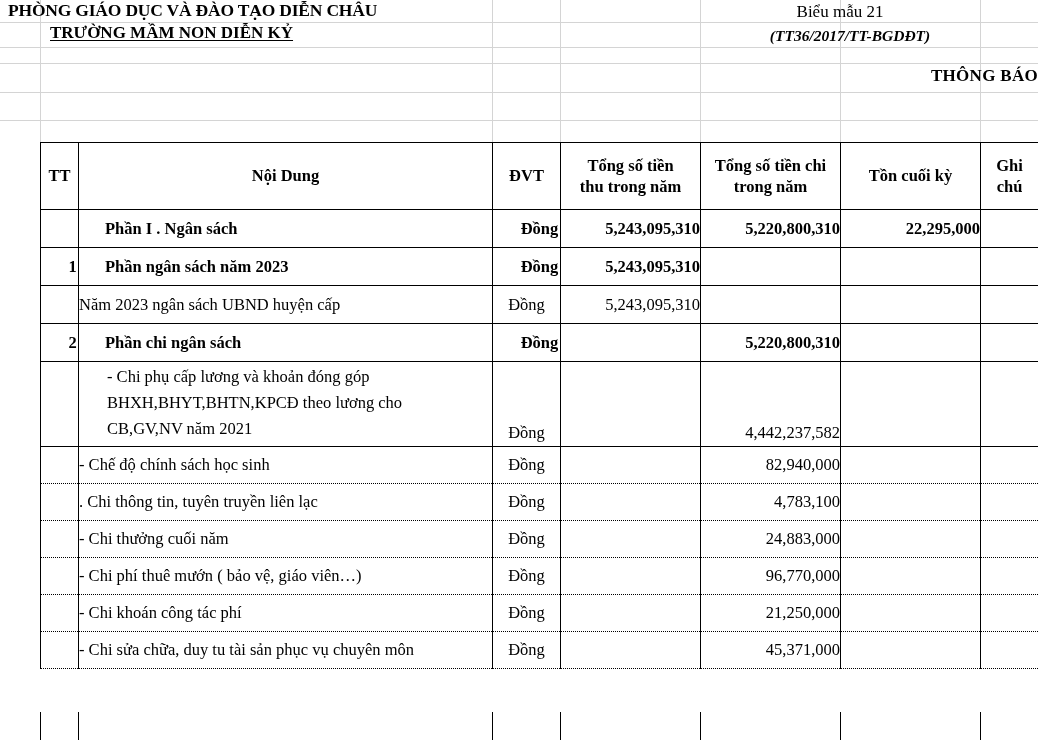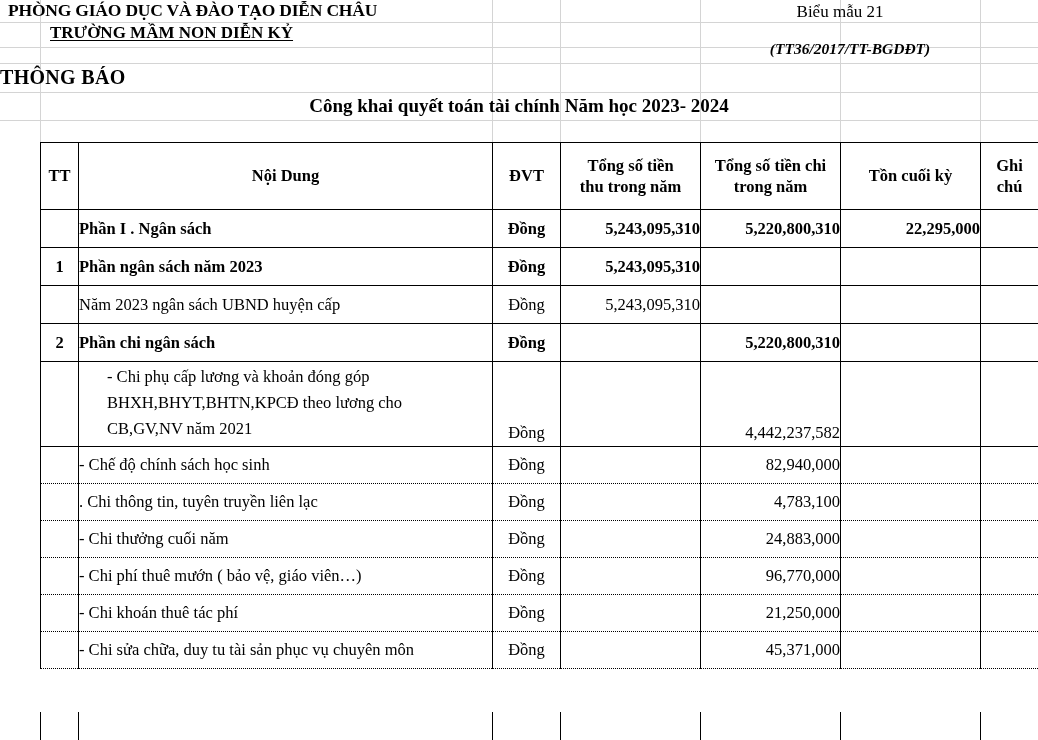--- a/index.html
+++ b/index.html
@@ -67,37 +67,37 @@
     left: 700px;
     top: 2px;
     width: 280px;
     text-align: center;
     font-size: 17px;
     white-space: nowrap;
   }
   .form-circular {
     position: absolute;
     left: 700px;
-    top: 40px;
+    top: 27px;
     width: 300px;
     text-align: center;
     font-style: italic;
     font-weight: bold;
     font-size: 15.5px;
     white-space: nowrap;
   }
 
   .title-main {
     position: absolute;
     left: 0;
     top: 66px;
     width: 1038px;
-    text-align: left;
-    font-weight: bold;
-    font-size: 20px;
+    text-align: right;
+    font-weight: bold;
+    font-size: 17px;
     letter-spacing: 0.3px;
   }
   .title-sub {
     position: absolute;
     left: 0;
     top: 95px;
     width: 1038px;
     text-align: center;
     font-weight: bold;
     font-size: 19px;
@@ -138,21 +138,21 @@
   }
   thead th.hd-wrap { line-height: 1.3; }
 
   
   td.tt    { text-align: center; font-weight: bold; font-size: 17px; }
   td.name  { text-align: left; padding-left: 6px; }
   td.dvt   { text-align: center; }
   td.num   { text-align: right; padding-right: 9px; }
   td.blank { }
 
-  tr.bold td { font-weight: bold; }
+  tr.bold td { font-weight: bold; padding-left: 26px; }
 
   tr.r-main td   { height: 37px; }
   tr.r-sub  td   { height: 37px; }
   tr.r-tall td   { height: 80px; vertical-align: bottom; padding-bottom: 4px; }
   tr.r-item td   { height: 36px; }
 
   
   tr.dotted > td {
     border-top: 1px dotted #000;
     border-bottom: 1px dotted #000;
@@ -191,21 +191,20 @@
   <div class="gridline-h" style="top:120px; width:1038px;"></div>
 
   <div class="topband">
     <div class="org-line1">PHÒNG GIÁO DỤC VÀ ĐÀO TẠO DIỄN CHÂU</div>
     <div class="org-line2">TRƯỜNG MẦM NON DIỄN KỶ</div>
     <div class="form-no">Biểu mẫu 21</div>
     <div class="form-circular">(TT36/2017/TT-BGDĐT)</div>
   </div>
 
   <div class="title-main">THÔNG BÁO</div>
-  <div class="title-sub">Công khai quyết toán tài chính Năm học 2023- 2024</div>
 
   <table class="main">
     <colgroup>
       <col class="c-tt">
         <col class="c-noidung">
         <col class="c-dvt">
       <col class="c-thu">
         <col class="c-chi">
         <col class="c-ton">
         <col class="c-ghi">
@@ -319,21 +318,21 @@
         <td class="tt edge-l"></td>
         <td class="name">- Chi phí thuê mướn ( bảo vệ, giáo viên…)</td>
         <td class="dvt">Đồng</td>
         <td class="num"></td>
         <td class="num">96,770,000</td>
         <td class="num"></td>
         <td class="blank edge-r"></td>
       </tr>
       <tr class="r-item dotted">
         <td class="tt edge-l"></td>
-        <td class="name">- Chi khoán thuê tác phí</td>
+        <td class="name">- Chi khoán công tác phí</td>
         <td class="dvt">Đồng</td>
         <td class="num"></td>
         <td class="num">21,250,000</td>
         <td class="num"></td>
         <td class="blank edge-r"></td>
       </tr>
       <tr class="r-item dotted">
         <td class="tt edge-l"></td>
         <td class="name">- Chi sửa chữa, duy tu tài sản phục vụ chuyên môn</td>
         <td class="dvt">Đồng</td>

